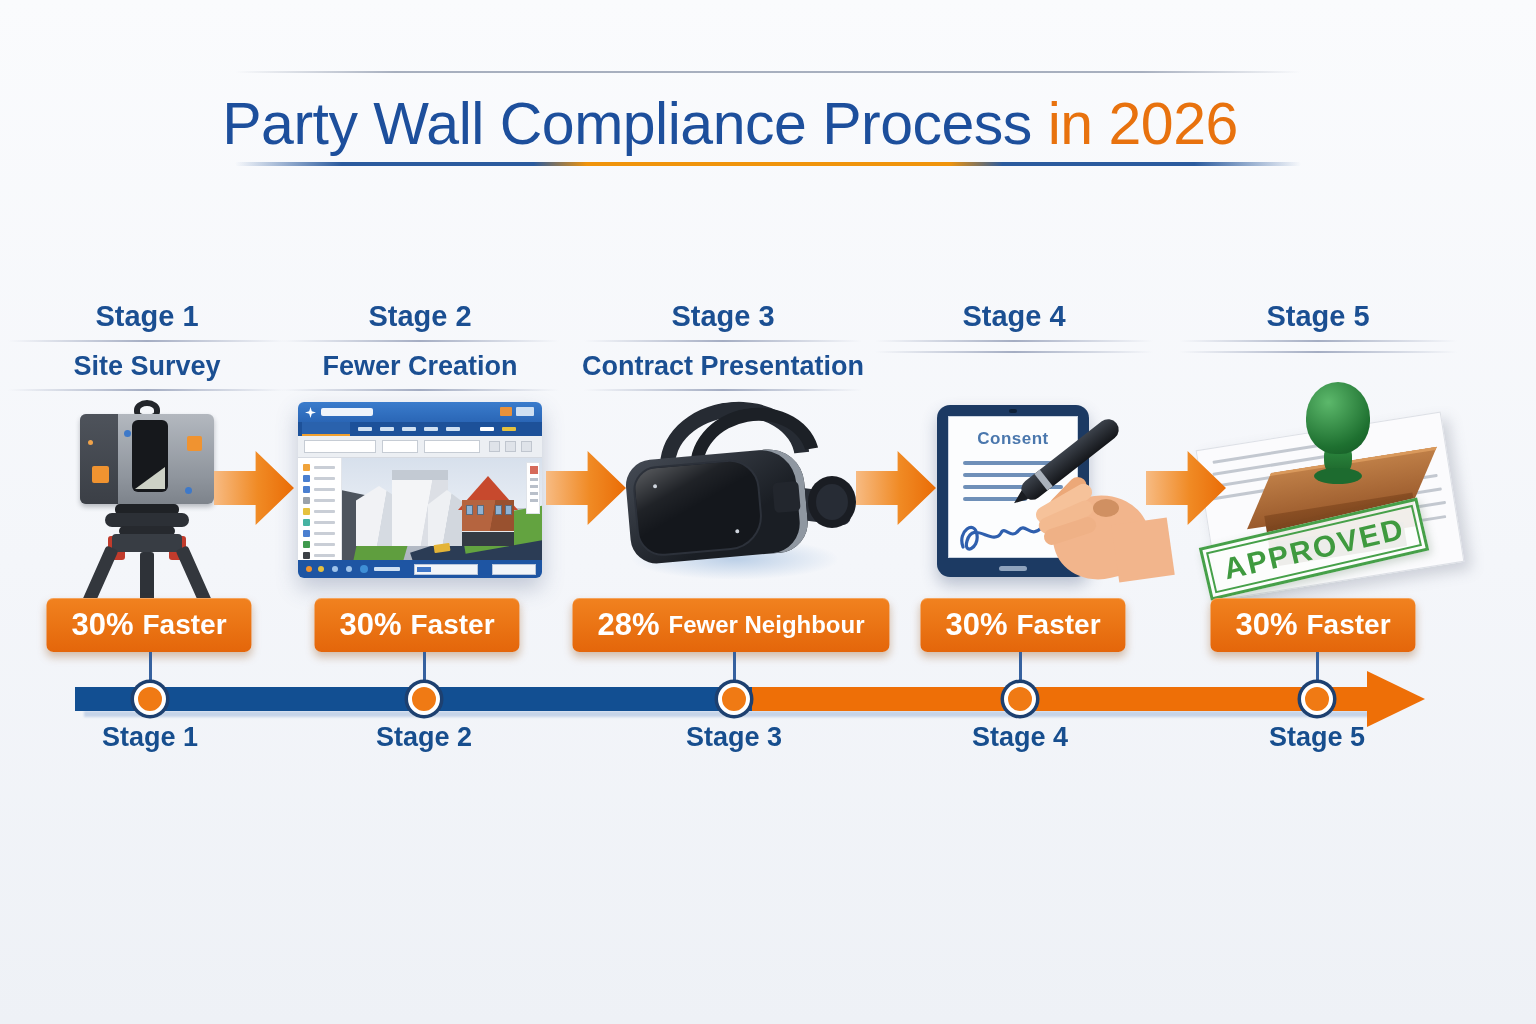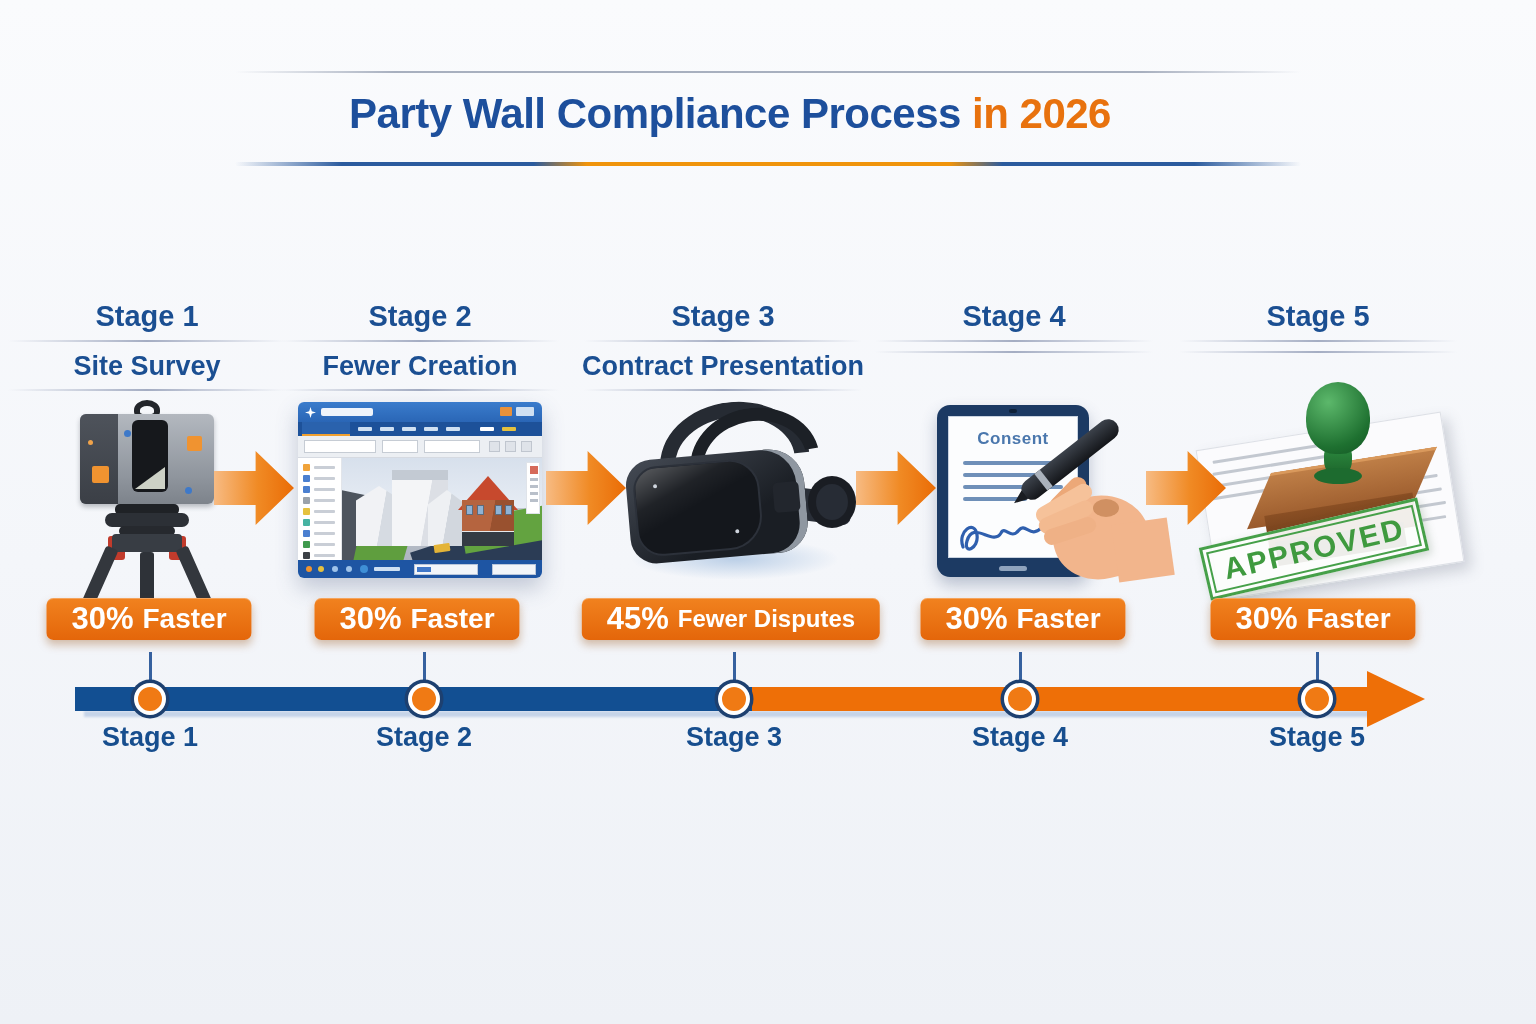--- a/index.html
+++ b/index.html
@@ -3,38 +3,38 @@
 <meta charset="utf-8">
 <style>
   html,body{margin:0;padding:0;background:#e9ebf0;}
   .canvas{position:relative;width:1536px;height:1024px;overflow:hidden;
     background:linear-gradient(180deg,#fafbfd 0%,#f4f6fa 55%,#eef1f6 100%);
     font-family:"Liberation Sans",sans-serif;}
   
   .hairline-top{position:absolute;left:235px;top:71px;width:1066px;height:2px;
     background:linear-gradient(90deg,rgba(140,150,170,0),rgba(140,150,170,.75) 15%,rgba(140,150,170,.75) 85%,rgba(140,150,170,0));}
   .title{position:absolute;left:0;top:90px;width:1460px;text-align:center;
-    font-size:42px;font-weight:bold;letter-spacing:-.5px;color:#1d4f9c;white-space:nowrap;}
+    font-size:59px;font-weight:normal;letter-spacing:-.5px;color:#1d4f9c;white-space:nowrap;}
   .title .accent{color:#e8720e;}
   .title-rule{position:absolute;left:235px;top:162px;width:1066px;height:4px;border-radius:2px;
     background:linear-gradient(90deg,rgba(43,91,158,0) 0%,#2b5b9e 10%,#2b5b9e 28%,#f0940c 33%,#f0940c 67%,#2b5b9e 72%,#2b5b9e 90%,rgba(43,91,158,0) 100%);}
   
   .stage-head{position:absolute;top:300px;width:340px;text-align:center;color:#1b4f92;}
   .stage-head .num{font-size:29px;font-weight:bold;}
   .stage-head .rule{height:2px;margin:7px auto 9px;width:82%;
     background:linear-gradient(90deg,rgba(150,160,185,0),rgba(150,160,185,.85),rgba(150,160,185,0));}
   .stage-head .nm{font-size:27px;font-weight:bold;white-space:nowrap;}
   .h1{left:-23px}.h2{left:250px}.h3{left:553px}.h4{left:844px}.h5{left:1148px}
   
   .arrow{position:absolute;top:451px;width:80px;height:74px;
     background:linear-gradient(90deg,#f7bb83,#f08a24 55%,#ea6c06);
     clip-path:polygon(0 27%,52% 27%,52% 0,100% 50%,52% 100%,52% 73%,0 73%);}
   .a1{left:214px}.a2{left:546px}.a3{left:856px}.a4{left:1146px}
   
-  .badge{position:absolute;top:598px;height:42px;transform:translateX(-50%);
+  .badge{position:absolute;top:598px;height:54px;transform:translateX(-50%);
     display:inline-flex;align-items:center;gap:9px;padding:0 25px;border-radius:7px;
     background:linear-gradient(180deg,#f1821f,#e4660a);
     box-shadow:0 5px 9px rgba(150,80,20,.35),inset 0 1px 0 rgba(255,255,255,.28);
     color:#fff;font-weight:bold;white-space:nowrap;}
   .badge .val{font-size:31px}.badge .lbl{font-size:28px}
   .badge.compact .lbl{font-size:24px}
   .b1{left:149px}.b2{left:417px}.b3{left:731px}.b4{left:1023px}.b5{left:1313px}
   
   .t-connector{position:absolute;top:652px;width:2.5px;height:38px;background:#36619f;}
   .t-bar{position:absolute;left:75px;top:687px;width:1292px;height:24px;
@@ -422,22 +422,22 @@
 
   <div class="badge b1">
     <span class="val">30%</span>
     <span class="lbl">Faster</span>
   </div>
   <div class="badge b2">
     <span class="val">30%</span>
     <span class="lbl">Faster</span>
   </div>
   <div class="badge compact b3">
-    <span class="val">45%</span>
-    <span class="lbl">Fewer Disputes</span>
+    <span class="val">28%</span>
+    <span class="lbl">Fewer Neighbour</span>
   </div>
   <div class="badge b4">
     <span class="val">30%</span>
     <span class="lbl">Faster</span>
   </div>
   <div class="badge b5">
     <span class="val">30%</span>
     <span class="lbl">Faster</span>
   </div>
 

